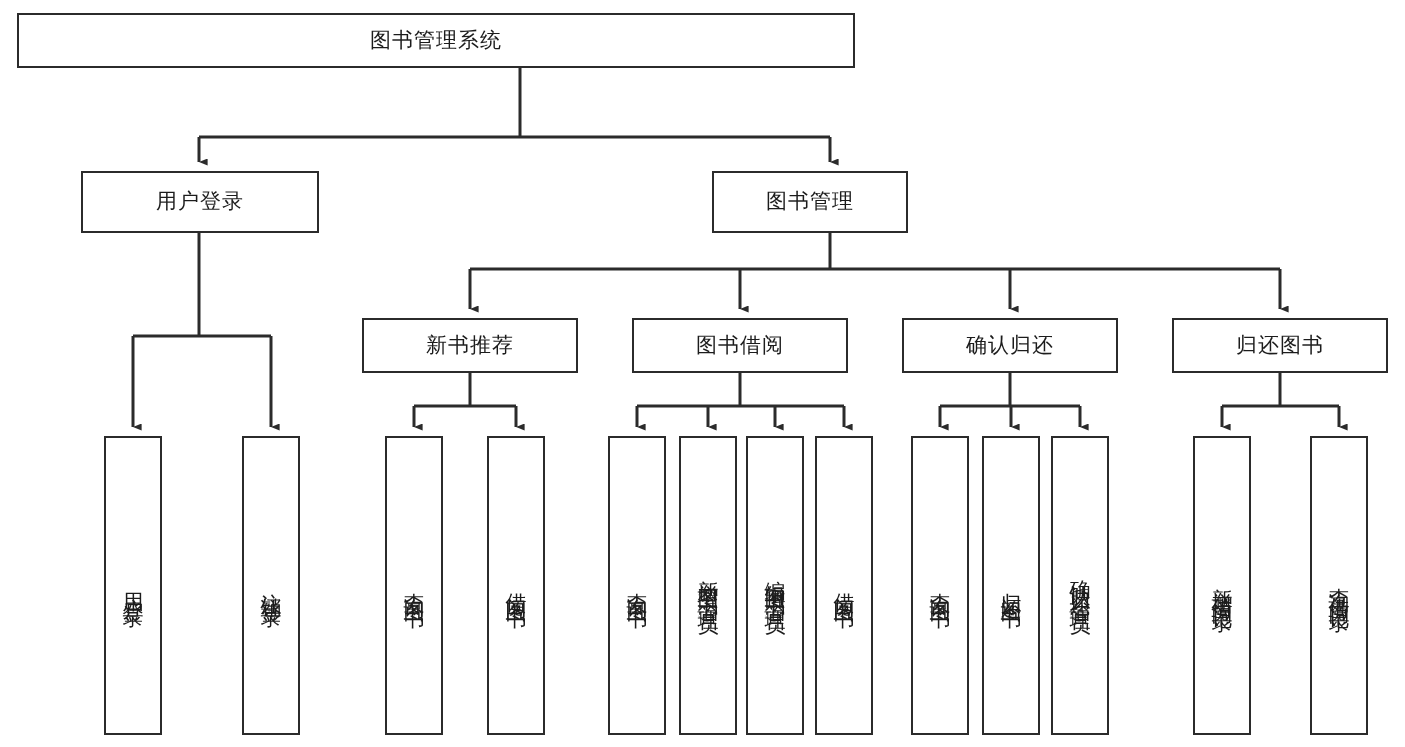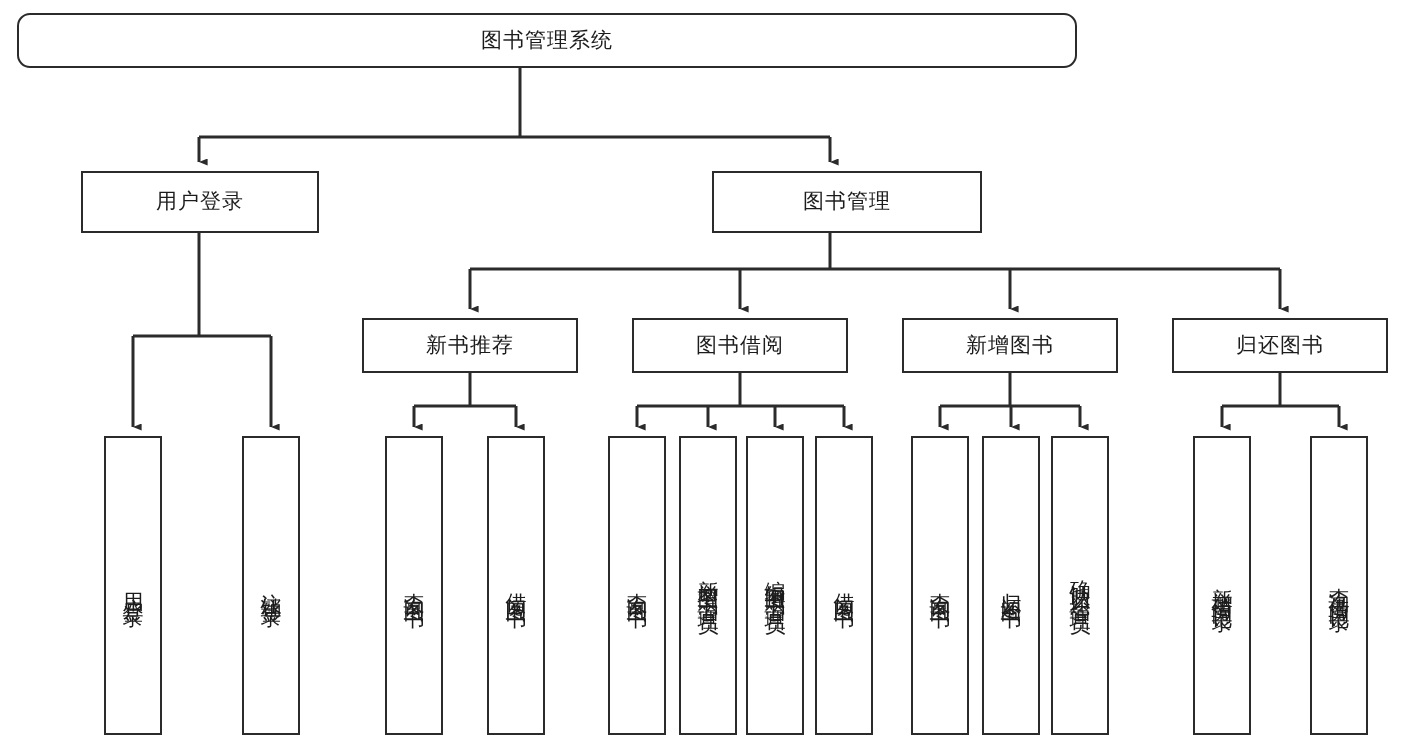--- a/index.html
+++ b/index.html
@@ -113,39 +113,39 @@
       <line x1="1011" y1="406" x2="1011" y2="427" marker-end="url(#arrowhead)"></line>
       <line x1="1080" y1="406" x2="1080" y2="427" marker-end="url(#arrowhead)"></line>
 
       <line x1="1280" y1="373" x2="1280" y2="406"></line>
       <line x1="1222" y1="406" x2="1339" y2="406"></line>
       <line x1="1222" y1="406" x2="1222" y2="427" marker-end="url(#arrowhead)"></line>
       <line x1="1339" y1="406" x2="1339" y2="427" marker-end="url(#arrowhead)"></line>
     </g>
   </svg>
 
-  <div class="node node-h" style="left:17px; top:13px; width:1060px; height:55px;border-radius:13px;">
+  <div class="node node-h" style="left:17px; top:13px; width:838px; height:55px;">
     <span>图书管理系统</span>
   </div>
 
   <div class="node node-h" style="left:81px; top:171px; width:238px; height:62px;">
     <span>用户登录</span>
   </div>
-  <div class="node node-h" style="left:712px; top:171px; width:270px; height:62px;">
+  <div class="node node-h" style="left:712px; top:171px; width:196px; height:62px;">
     <span>图书管理</span>
   </div>
 
   <div class="node node-h" style="left:362px; top:318px; width:216px; height:55px;">
     <span>新书推荐</span>
   </div>
   <div class="node node-h" style="left:632px; top:318px; width:216px; height:55px;">
     <span>图书借阅</span>
   </div>
   <div class="node node-h" style="left:902px; top:318px; width:216px; height:55px;">
-    <span>新增图书</span>
+    <span>确认归还</span>
   </div>
   <div class="node node-h" style="left:1172px; top:318px; width:216px; height:55px;">
     <span>归还图书</span>
   </div>
 
   <div class="node node-v" style="left:104px; top:436px; width:58px; height:299px;">
     <span class="vlabel">用户登录</span>
   </div>
   <div class="node node-v" style="left:242px; top:436px; width:58px; height:299px;">
     <span class="vlabel">注销登录</span>

